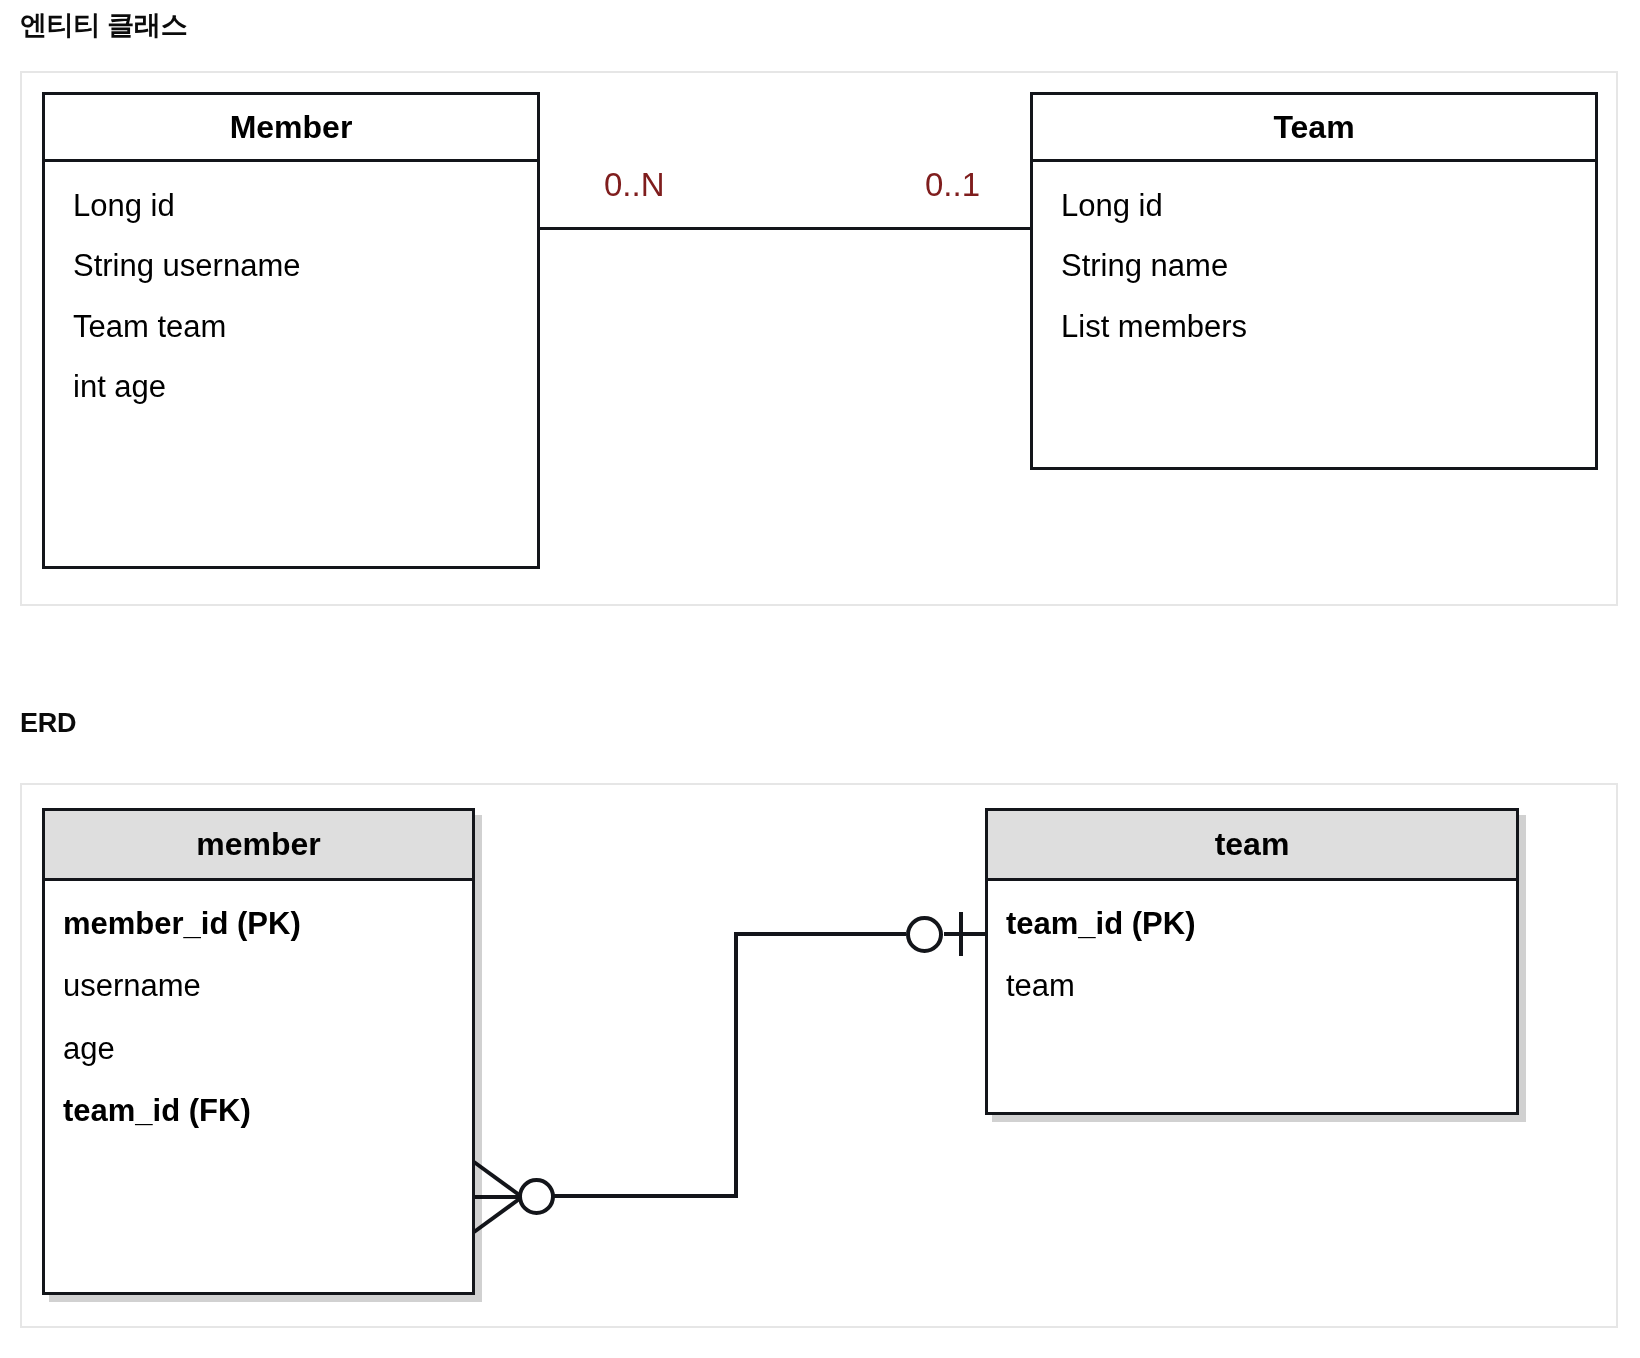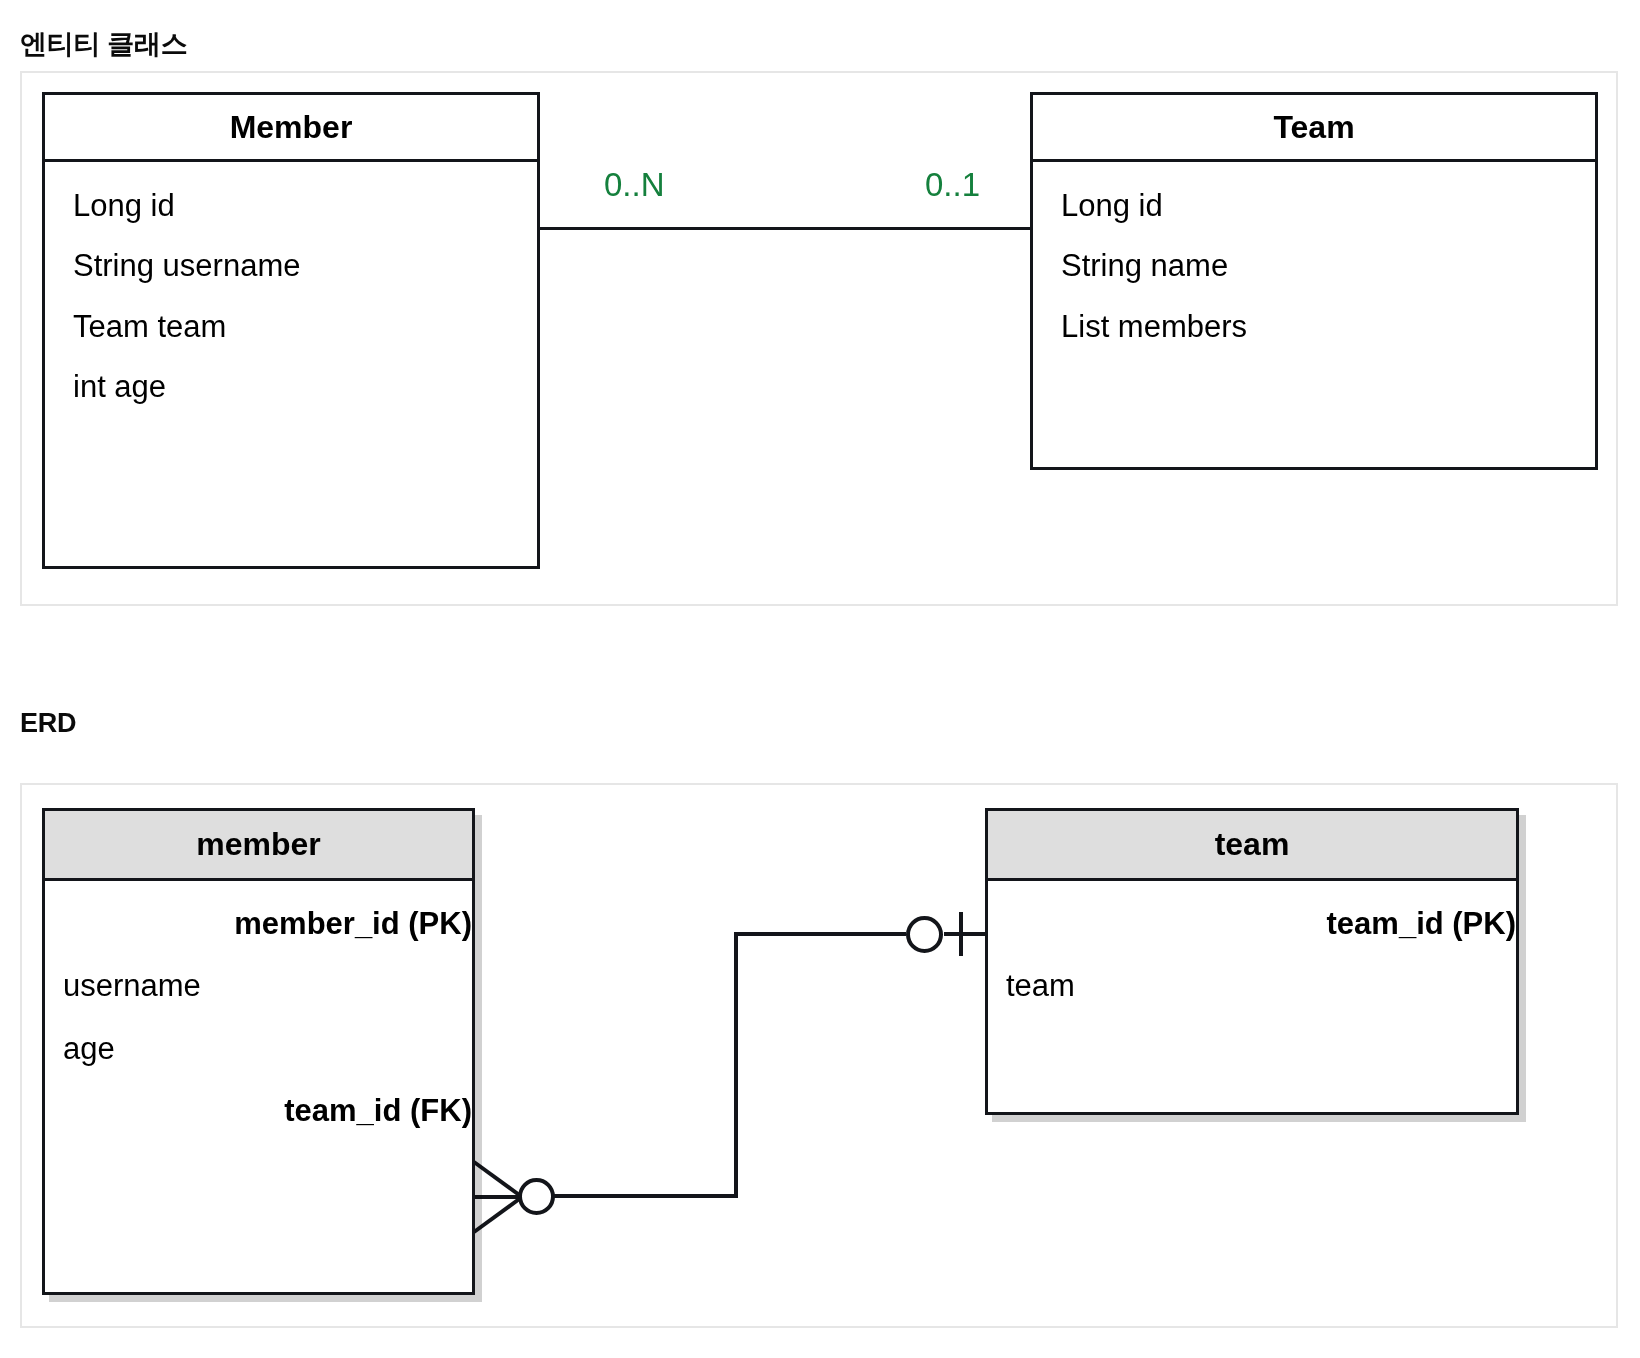--- a/index.html
+++ b/index.html
@@ -19,21 +19,21 @@
   
   .section-heading {
     position: absolute;
     font-weight: bold;
     font-size: 27px;
     line-height: 1;
     color: #0b0b0b;
     letter-spacing: -0.3px;
     white-space: nowrap;
   }
-  #heading-entity { left: 20px; top: 31px; }
+  #heading-entity { left: 20px; top: 12px; }
   #heading-erd    { left: 20px; top: 710px; }
 
   
   .panel {
     position: absolute;
     border: 2px solid #e6e6e6;
     background: #ffffff;
     box-sizing: border-box;
   }
   #panel-entity { left: 20px; top: 71px;  width: 1598px; height: 535px; }
@@ -76,21 +76,21 @@
     top: 227px;
     width: 492px;
     height: 3px;
     background: #13151a;
   }
   .multiplicity {
     position: absolute;
     font-size: 33px;
     line-height: 1;
     white-space: nowrap;
-    color: #15803d;
+    color: #7f1d1d;
   }
   #mult-left  { left: 604px;  top: 168px; }
   #mult-right { left: 925px;  top: 168px; }
 
   
   .erd-box {
     position: absolute;
     border: 3px solid #13151a;
     background: #ffffff;
     box-sizing: border-box;
@@ -105,21 +105,21 @@
     border-bottom: 3px solid #13151a;
     line-height: 1.05;
   }
   .erd-fields { padding: 12px 0 10px 0; }
   .erd-field {
     font-size: 31px;
     line-height: 1.05;
     padding: 15px 0 15px 18px;
     white-space: nowrap;
   }
-  .erd-field.bold { font-weight: bold; text-align: right; }
+  .erd-field.bold { font-weight: bold; }
 
   #erd-member { left: 42px;  top: 808px; width: 433px; height: 487px; }
   #erd-team   { left: 985px; top: 808px; width: 534px; height: 307px; }
 
   
   .conn {
     position: absolute;
     background: #13151a;
   }
   #conn-h-bottom { left: 553px; top: 1194px; width: 185px; height: 4px; }

